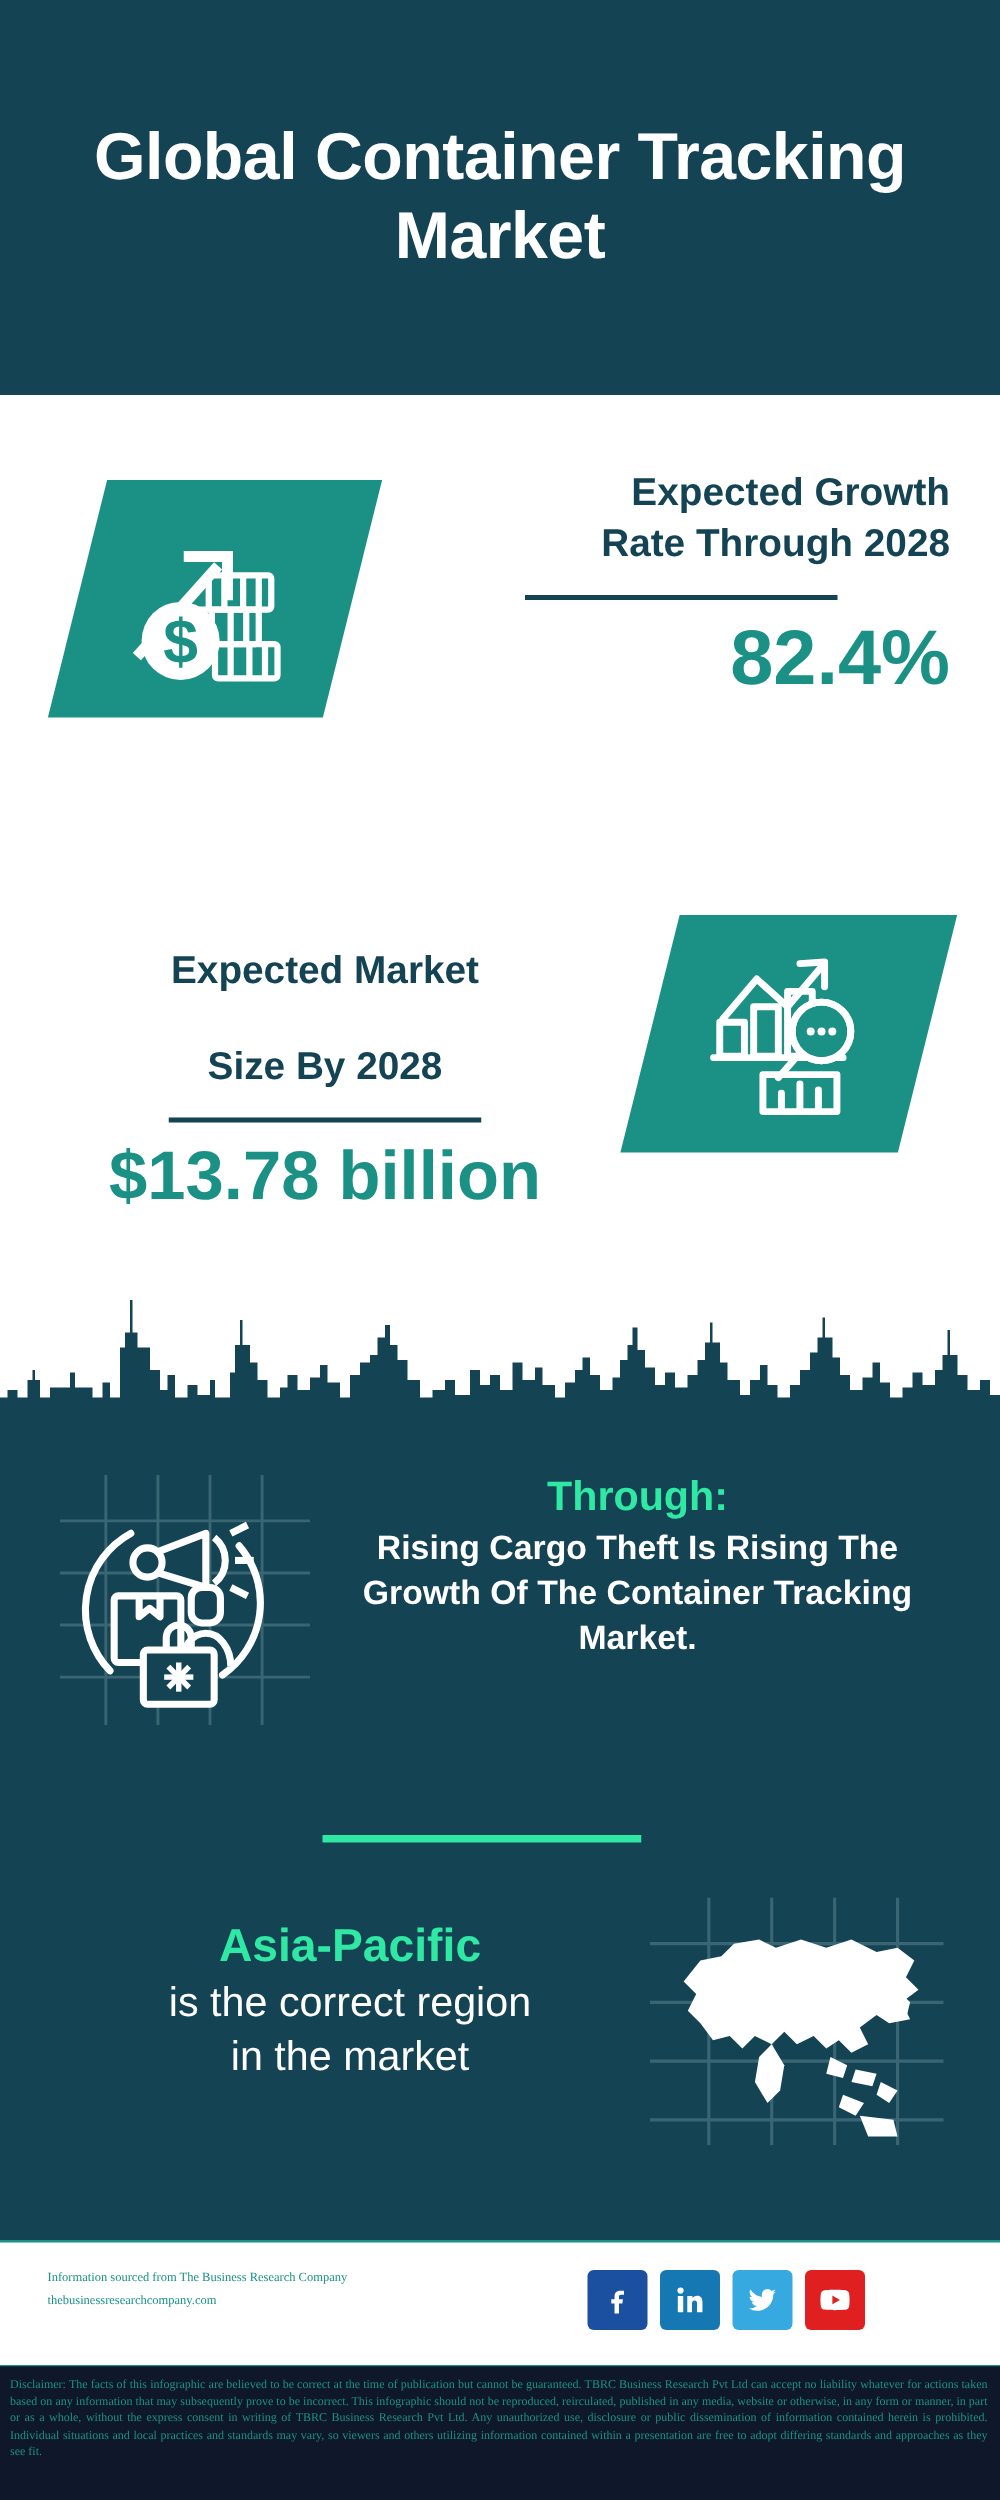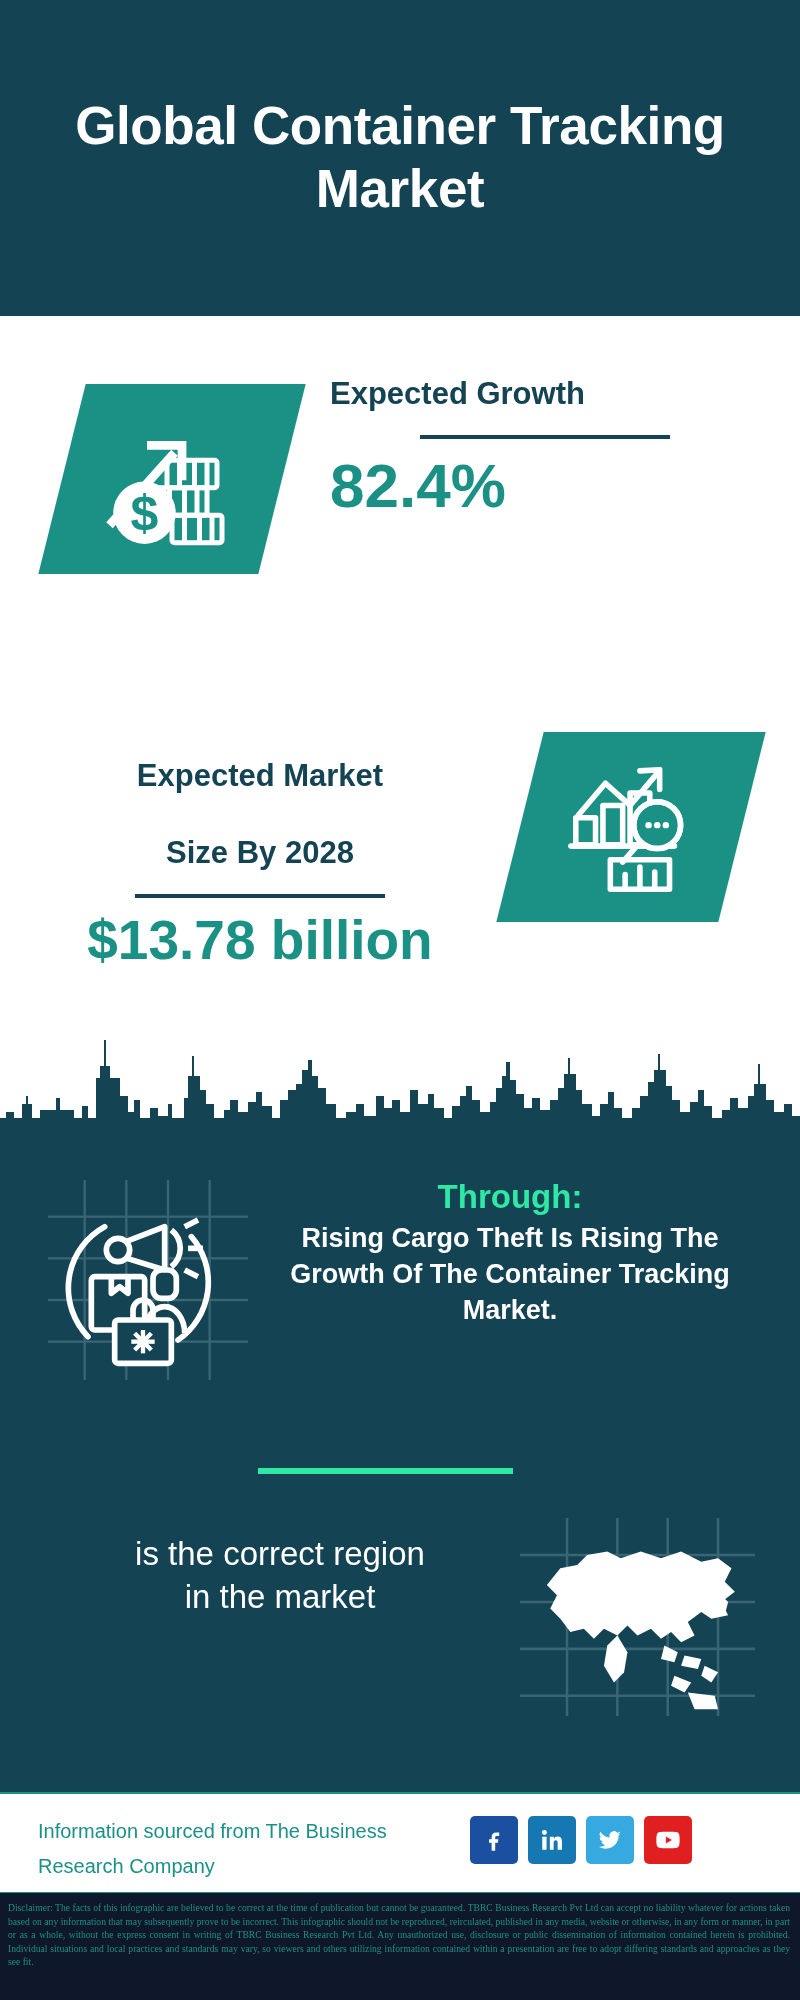--- a/index.html
+++ b/index.html
@@ -30,21 +30,21 @@
     position: absolute; left: 62px; top: 68px; width: 220px; height: 190px;
     background: #1B9185;
     transform: skewX(-14deg);
   }
   .icon-money {
     position: absolute; left: 72px; top: 76px; width: 200px; height: 174px;
     display: flex; align-items: center; justify-content: center;
   }
   .growth-text {
     position: absolute; left: 330px; top: 58px; width: 430px;
-    text-align: left;
+    text-align: right;
   }
   .growth-label {
     color: #144354; font-size: 31px; font-weight: bold; line-height: 1.32;
   }
   .rule-dark {
     width: 250px; height: 4px; background: #144354;
     margin: 20px auto 14px auto;
   }
   .growth-value {
     color: #1B9185; font-size: 62px; font-weight: bold; line-height: 1.05;
@@ -122,21 +122,21 @@
   }
 
   
   .footer {
     position: absolute; left: 0; top: 1792px; width: 800px; height: 100px;
     background: #ffffff; border-top: 2px solid #1B9185;
     display: flex; align-items: center;
   }
   .footer-source {
     position: absolute; left: 38px; top: 20px; width: 430px;
-    color: #1B9185; font-size: 20px; line-height: 1.75;
+    color: #1B9185; font-size: 10px; line-height: 1.75; font-family: Liberation Serif, serif;
   }
   .social-row {
     position: absolute; left: 470px; top: 22px;
     display: flex; gap: 10px; align-items: center;
   }
   .social {
     width: 48px; height: 48px; border-radius: 5px;
     display: flex; align-items: center; justify-content: center;
   }
   .s-fb { background: #1B50A0; }
@@ -184,20 +184,21 @@
           <line x1="82" y1="84" x2="82" y2="106"></line>
           <line x1="92" y1="84" x2="92" y2="106"></line>
         </g>
 
         <circle cx="38" cy="82" r="25" fill="#ffffff"></circle>
         <text x="38" y="96" font-family="Liberation Sans, sans-serif" font-size="40" font-weight="bold" fill="#1B9185" text-anchor="middle">$</text>
       </svg>
     </div>
     <div class="growth-text">
       <div class="growth-label">Expected Growth</div>
+      <div class="growth-label">Rate Through 2028</div>
       <div class="rule-dark"></div>
       <div class="growth-value">82.4%</div>
     </div>
   </div>
 
   <div class="market">
     <div class="market-text">
       <div class="market-label">Expected Market</div>
       <div class="market-label">Size By 2028</div>
       <div class="rule-dark"></div>
@@ -322,20 +323,21 @@
     </div>
 
     <div class="driver-text">
       <div class="driver-heading">Through:</div>
       <div class="driver-body">Rising Cargo Theft Is Rising The Growth Of The Container Tracking Market.</div>
     </div>
 
     <div class="green-rule"></div>
 
     <div class="region-text">
+      <div class="region-name">Asia-Pacific</div>
       <div class="region-sub">is the correct region</div>
       <div class="region-sub">in the market</div>
     </div>
 
     <div class="region-map">
       <svg viewBox="0 0 140 118" width="235" height="198" aria-hidden="true">
         <g stroke="#3A6674" stroke-width="1.5">
           <line x1="28" y1="0" x2="28" y2="118"></line>
           <line x1="58" y1="0" x2="58" y2="118"></line>
           <line x1="88" y1="0" x2="88" y2="118"></line>

